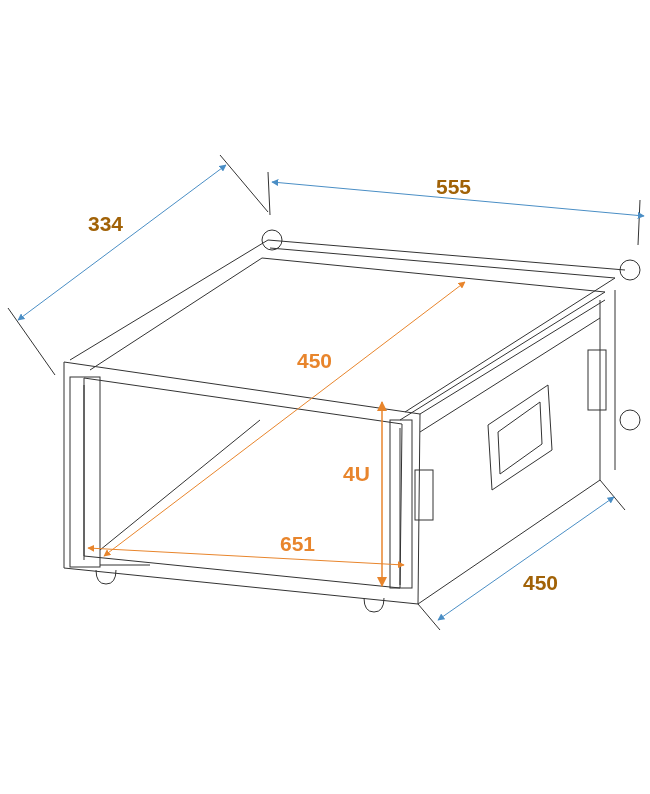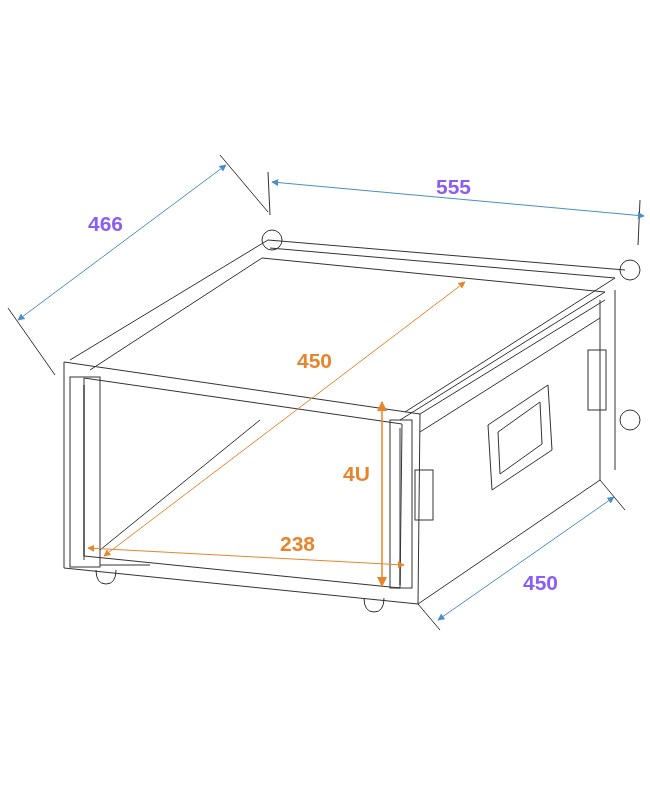--- a/index.html
+++ b/index.html
@@ -1,19 +1,19 @@
 <!DOCTYPE html>
 <html><head>
 <meta charset="utf-8">
 <style>
   html, body { margin:0; padding:0; background:#ffffff; }
   .canvas { position:relative; width:650px; height:794px; overflow:hidden; background:#ffffff; }
   svg { position:absolute; left:0; top:0; }
   .label { position:absolute; font-family:"Liberation Sans", sans-serif; font-weight:bold; font-size:21px; line-height:1; }
-  .blue { color:#8b5cf6; }
+  .blue { color:#a16207; }
   .orange { color:#e8852c; }
 </style>
 </head>
 <body>
 
 <div class="canvas">
   <svg width="650" height="794" viewBox="0 0 650 794">
     <defs>
       <marker id="ab" viewBox="0 0 10 10" refX="9" refY="5" markerWidth="7" markerHeight="7" orient="auto-start-reverse">
         <path d="M0,0 L10,5 L0,10 z" fill="#4a8ec5"></path>
@@ -76,19 +76,19 @@
 
     <line x1="226" y1="165" x2="18" y2="320" stroke="#4a8ec5" stroke-width="1" marker-start="url(#ab)" marker-end="url(#ab)"></line>
     <line x1="272" y1="182" x2="644" y2="216" stroke="#4a8ec5" stroke-width="1" marker-start="url(#ab)" marker-end="url(#ab)"></line>
     <line x1="614" y1="497" x2="438" y2="620" stroke="#4a8ec5" stroke-width="1" marker-start="url(#ab)" marker-end="url(#ab)"></line>
 
     <line x1="465" y1="282" x2="104" y2="556" stroke="#e8852c" stroke-width="1" marker-start="url(#ao)" marker-end="url(#ao)"></line>
     <line x1="382" y1="402" x2="382" y2="586" stroke="#e8852c" stroke-width="1.5" marker-start="url(#ao)" marker-end="url(#ao)"></line>
     <line x1="88" y1="548" x2="404" y2="565" stroke="#e8852c" stroke-width="1" marker-start="url(#ao)" marker-end="url(#ao)"></line>
   </svg>
 
-  <div class="label blue" style="left:88px;top:213px;">466</div>
+  <div class="label blue" style="left:88px;top:213px;">334</div>
   <div class="label blue" style="left:436px;top:176px;">555</div>
   <div class="label blue" style="left:523px;top:572px;">450</div>
   <div class="label orange" style="left:297px;top:350px;">450</div>
   <div class="label orange" style="left:343px;top:463px;">4U</div>
-  <div class="label orange" style="left:280px;top:533px;">238</div>
+  <div class="label orange" style="left:280px;top:533px;">651</div>
 </div>
 
 </body></html>

